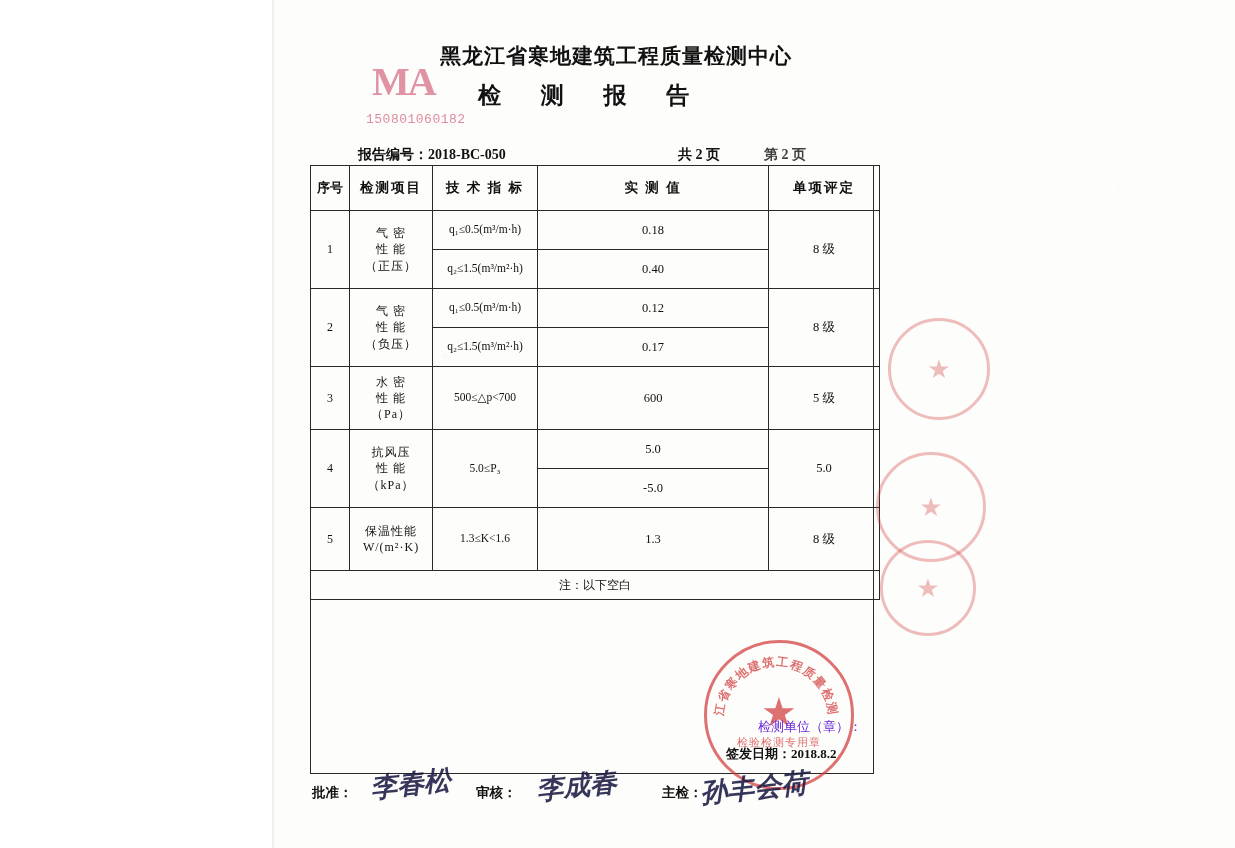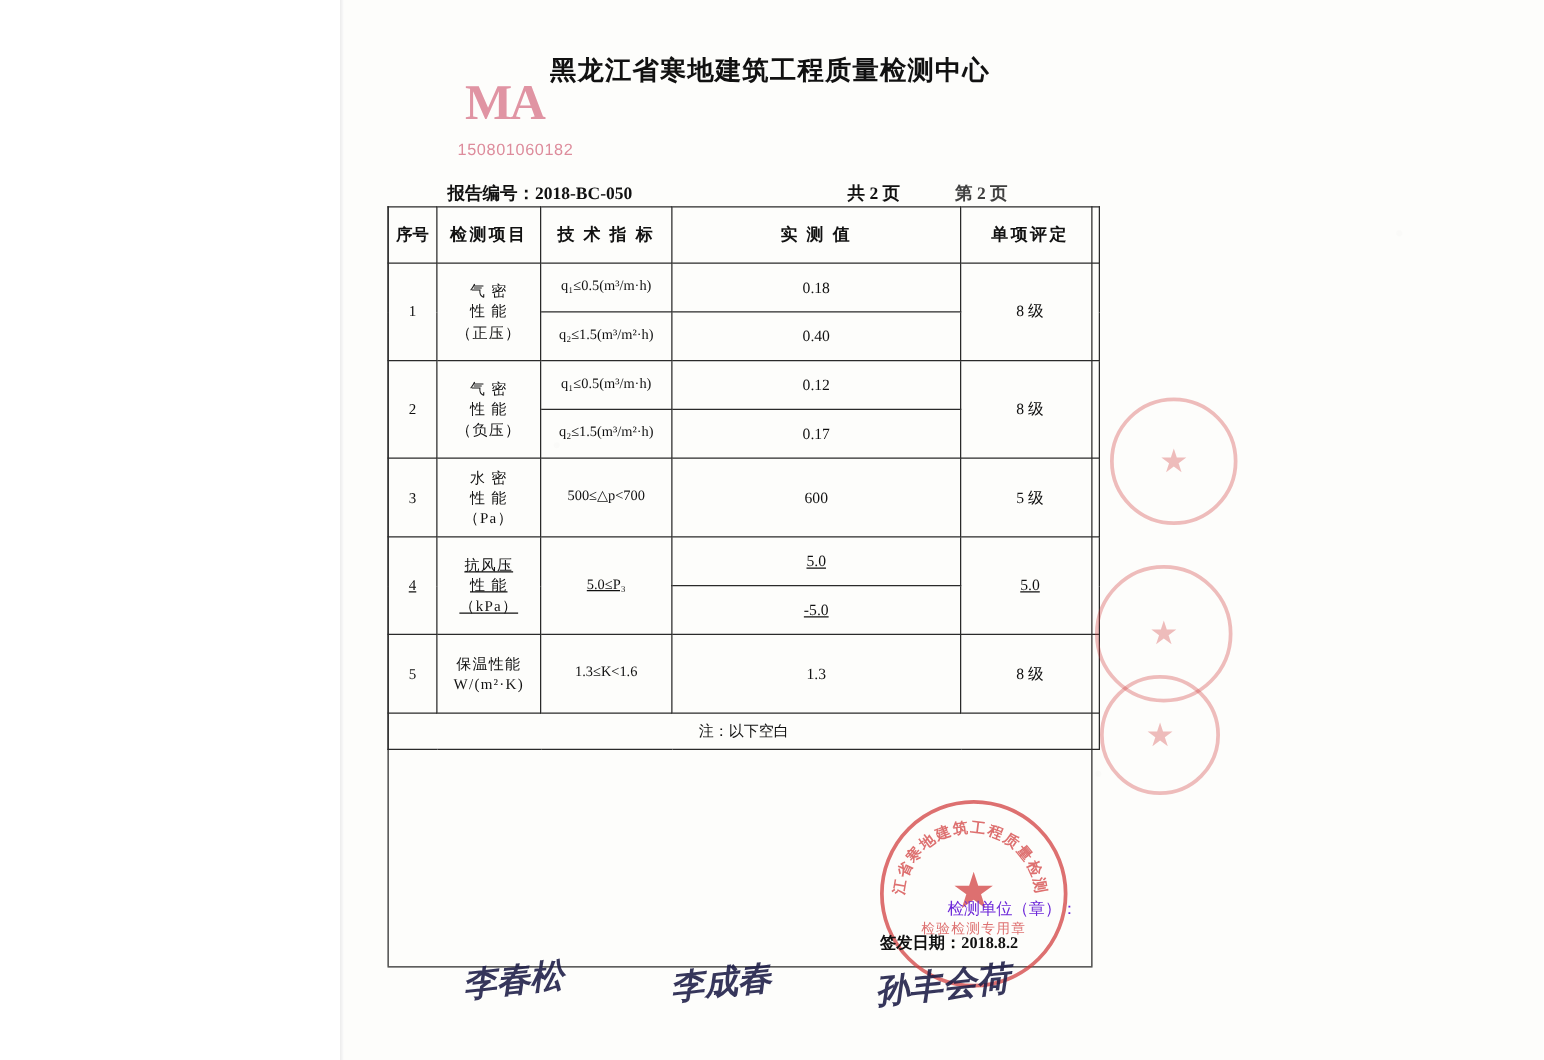--- a/index.html
+++ b/index.html
@@ -54,21 +54,21 @@
     margin-top:16px;
   }
   .ma-stamp .ma-text{
     position:absolute;left:6px;top:6px;
     font-size:40px;font-weight:bold;font-family:"Liberation Serif",serif;
     color:#dc8294;letter-spacing:-2px;
   }
   .ma-stamp .ma-num{
     position:absolute;left:0px;top:60px;
     font-size:13px;color:#d8798c;letter-spacing:.5px;
-    font-family:Liberation Sans, sans-serif;
+    font-family:Liberation Mono, monospace;
   }
 
   
   .rpt-no{
     position:absolute;left:358px;top:146px;
     font-size:14px;color:#111;font-weight:bold;white-space:nowrap;
   }
   .pg-total{
     position:absolute;left:678px;top:146px;
     font-size:14px;color:#111;font-weight:bold;white-space:nowrap;
@@ -104,42 +104,42 @@
   thead td{height:44px;font-size:13.5px;font-weight:bold;letter-spacing:2px;}
   .hdr-no{letter-spacing:0;line-height:1.05;font-size:13px;}
 
   .cell-item{
     font-size:12px;letter-spacing:1px;line-height:1.7;
   }
   .cell-spec{font-size:11.5px;white-space:nowrap;}
   .cell-meas{font-size:12.5px;}
   .cell-grade{font-size:12.5px;}
   .r1{height:38px;}
-  .r2{height:38px;text-decoration:underline;}
+  .r2{height:38px;}
   .r-tall{height:62px;}
   .note-td{
     border:1px solid #2a2a2a;border-top:1px solid #2a2a2a;
     text-align:left;padding-left:6px;font-size:12px;height:28px;
   }
   .frame-left{
     position:absolute;left:310px;top:165px;width:1px;height:608px;background:#2a2a2a;
   }
   .frame-right{
     position:absolute;left:873px;top:165px;width:1px;height:608px;background:#2a2a2a;
   }
   .frame-bottom{
     position:absolute;left:310px;top:773px;width:564px;height:1px;background:#2a2a2a;
   }
 
   
   .unit-label{
     position:absolute;left:758px;top:718px;font-size:13px;font-weight:normal;color:#6d28d9;white-space:nowrap;
   }
   .issue-date{
-    position:absolute;left:704px;top:745px;font-size:13px;font-weight:bold;color:#111;white-space:nowrap;
+    position:absolute;left:726px;top:745px;font-size:13px;font-weight:bold;color:#111;white-space:nowrap;
   }
   .sign-row{position:absolute;left:312px;top:776px;width:562px;height:40px;}
   .sign-lbl{
     position:absolute;font-size:13.5px;font-weight:bold;color:#111;white-space:nowrap;
   }
   .lbl-approve{left:0px;top:8px;}
   .lbl-review{left:164px;top:8px;}
   .lbl-chief{left:350px;top:8px;}
 
   
@@ -196,20 +196,21 @@
     <div class="paper-noise"></div>
   </div>
   <div class="paper-left-edge"></div>
 
   <div class="ma-stamp">
     <div class="ma-text">MA</div>
     <div class="ma-num">150801060182</div>
   </div>
 
   <div class="title-main">黑龙江省寒地建筑工程质量检测中心</div>
+  <div class="title-sub">检 测 报 告</div>
 
   <div class="rpt-no">
     <span>报告编号：</span><span>2018-BC-050</span>
   </div>
   <div class="pg-total">共 2 页</div>
   <div class="pg-cur">第 2 页</div>
 
   <div class="tbl-wrap">
     <table class="rep">
       <thead>
@@ -325,17 +326,22 @@
     </svg>
     <span class="star">★</span>
     <span class="ctr-txt">检验检测专用章</span>
   </div>
 
   <div class="unit-label">检测单位（章）：</div>
   <div class="issue-date">
     <span>签发日期：</span><span>2018.8.2</span>
   </div>
 
+  <div class="sign-row">
+    <span class="sign-lbl lbl-approve">批准：</span>
+    <span class="sign-lbl lbl-review">审核：</span>
+    <span class="sign-lbl lbl-chief">主检：</span>
+  </div>
   <div class="sig sig1">李春松</div>
   <div class="sig sig2">李成春</div>
   <div class="sig sig3">孙丰会荷</div>
 
 </div>
 
 </body></html>

